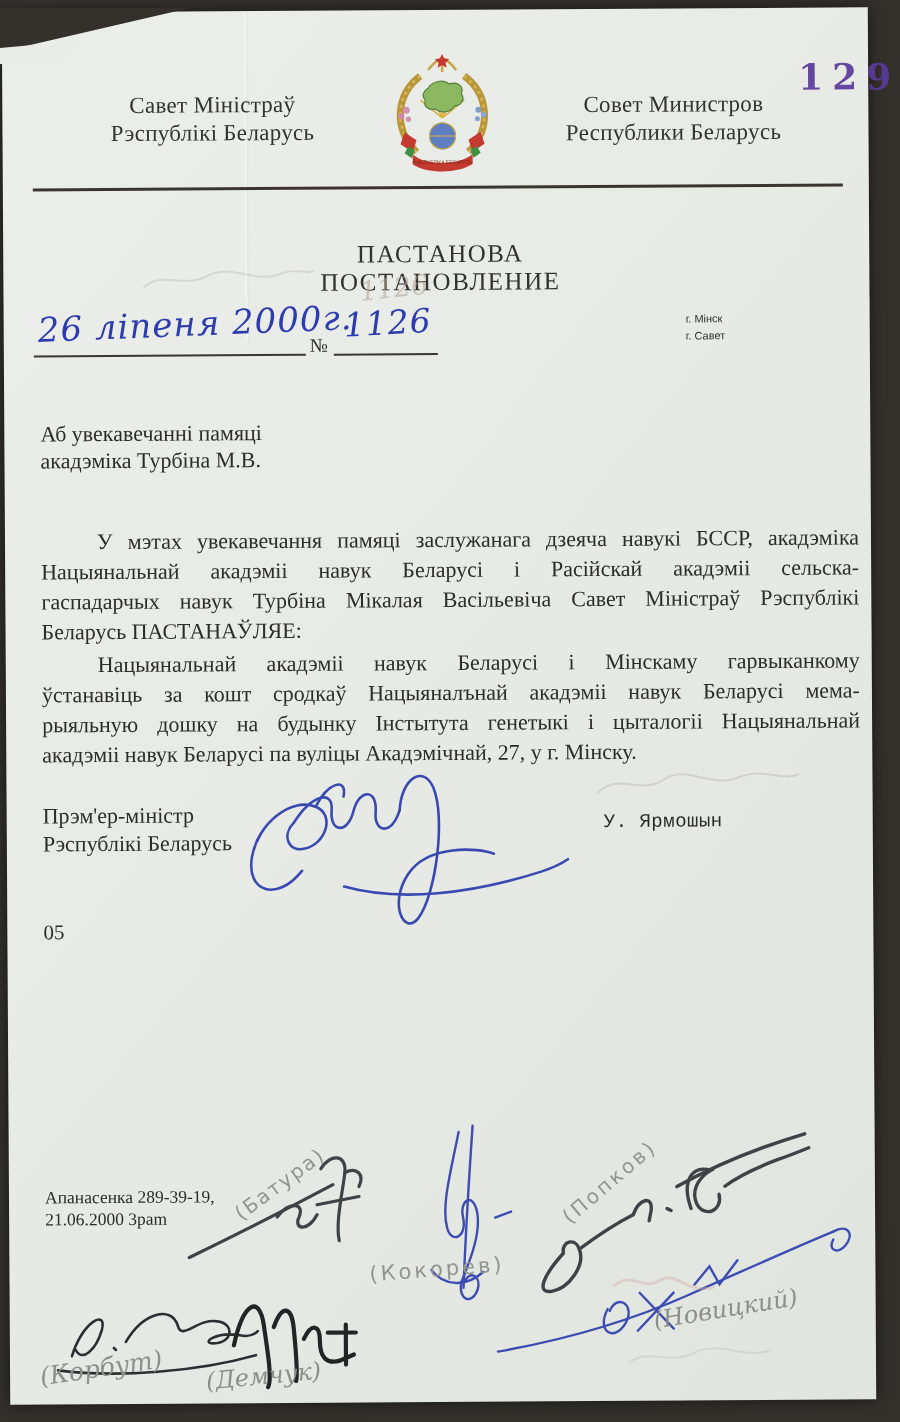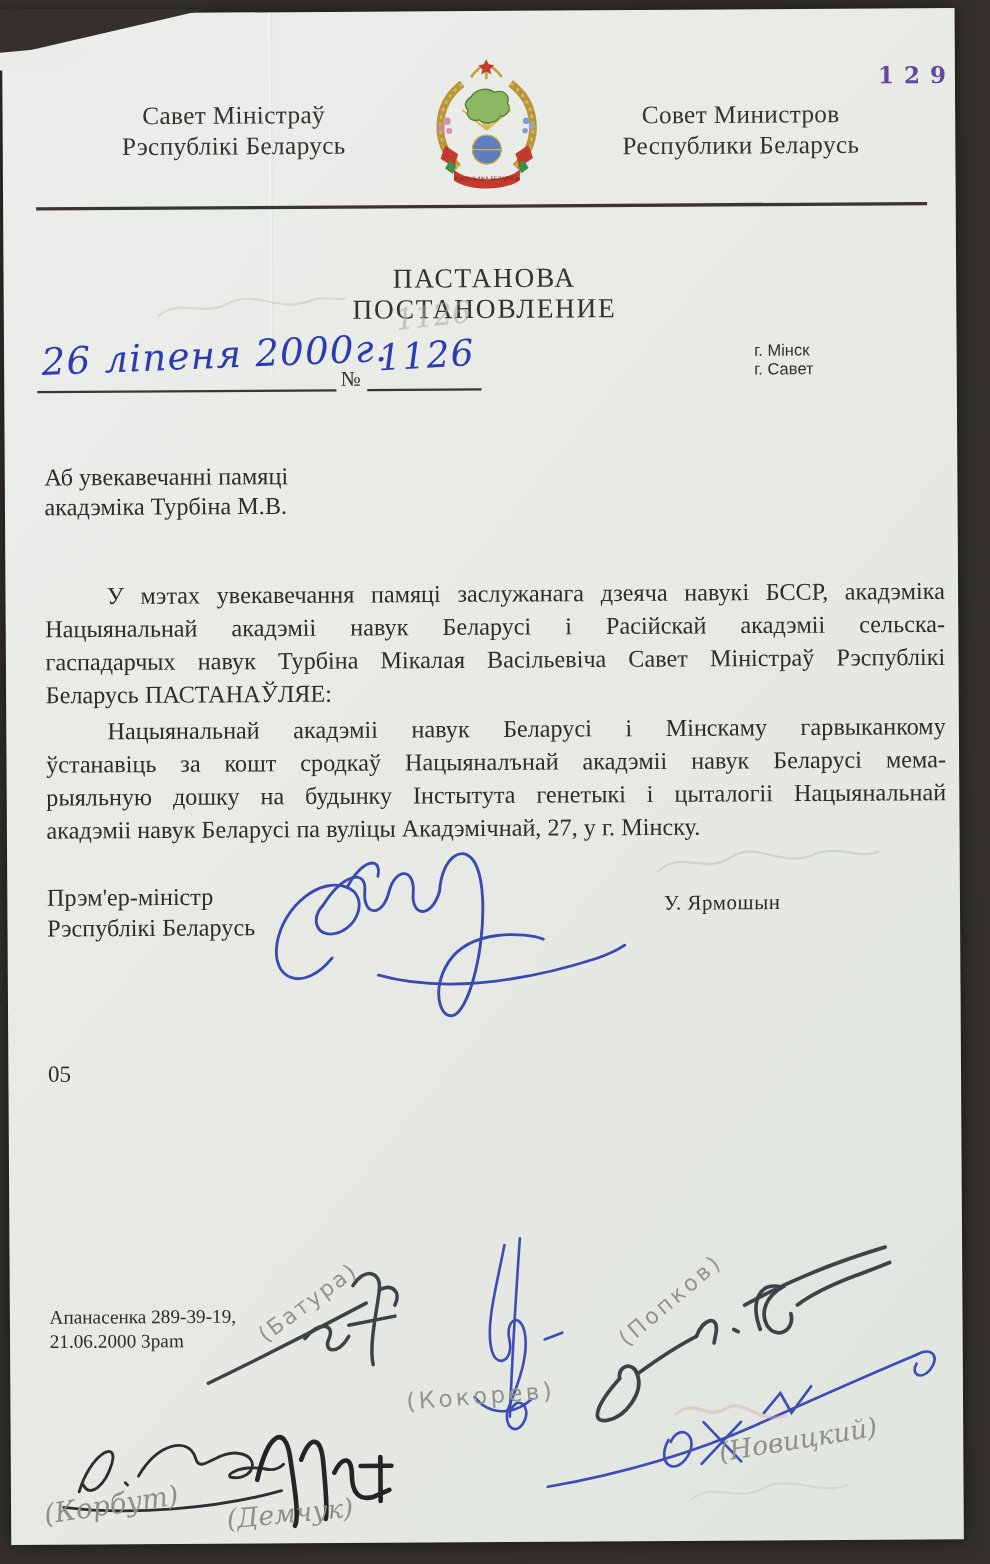--- a/index.html
+++ b/index.html
@@ -13,37 +13,37 @@
   .serif{font-family:"Liberation Serif",serif}
   .paper{
     position:absolute;left:6px;top:10px;width:866px;height:1392px;
     background:linear-gradient(130deg,#ebeeea 0%,#e7eae5 45%,#e1e5e0 100%);
     transform:rotate(-0.35deg);transform-origin:50% 50%;
     box-shadow:0 0 16px rgba(0,0,0,.6);
     color:#2e2d2a;
   }
   .org{font-size:23px;line-height:28px;text-align:center;color:#34332f;letter-spacing:.3px}
   .stamp{
-    font-family:"DejaVu Serif",serif;font-weight:bold;font-size:21px;
+    font-family:"DejaVu Serif",serif;font-weight:bold;font-size:36px;
     color:#5a3a9b;letter-spacing:9px;opacity:.92;text-align:right;
   }
   .rule{position:absolute;height:3px;background:#3c352f}
   .doc-title{font-size:25px;line-height:28px;letter-spacing:1.5px;text-align:center;color:#33322e}
   .hand{
     font-family:"DejaVu Serif",serif;font-style:italic;color:#2c3cae;
     letter-spacing:1px;white-space:nowrap;
   }
   .uline{position:absolute;height:2px;background:#3a3631}
-  .small-city{font-size:15px;line-height:17px;color:#302f2c}
+  .small-city{font-size:11px;line-height:17px;color:#302f2c}
   .subject{font-size:22px;line-height:27px;color:#2d2c29}
   .bodytext{font-size:22px;color:#2d2c29;width:818px}
   .bline{height:30px;line-height:30px;white-space:nowrap}
   .jline{text-align:justify;text-align-last:justify;white-space:normal;overflow:hidden}
   .post{font-size:22px;line-height:28px;color:#2d2c29}
-  .signer{font-family:Liberation Serif, serif;font-size:19px;letter-spacing:.5px;color:#2b2a27}
+  .signer{font-family:Liberation Mono, monospace;font-size:19px;letter-spacing:.5px;color:#2b2a27}
   .codefoot{font-size:21px;color:#2d2c29}
   .executor{font-size:17.5px;line-height:22px;color:#2d2c29}
   .pencil{
     font-family:"DejaVu Sans",sans-serif;color:#93948e;
     white-space:nowrap;transform-origin:left center;
   }
   .pcur{
     font-family:"DejaVu Serif",serif;font-style:italic;color:#8e8f89;
     white-space:nowrap;transform-origin:left center;
   }
@@ -157,21 +157,21 @@
       <path d="M112 134 C 168 150 240 142 310 120 C 322 116 330 112 336 108"></path>
     </g>
   </svg>
 
   <svg class="abs" style="left:585px;top:758px;opacity:.45" width="215" height="36" viewBox="0 0 215 36">
     <path d="M6 26 C 28 4 48 30 74 12 C 98 -2 120 24 150 10 C 172 2 192 16 208 8" fill="none" stroke="#bcb7ad" stroke-width="2"></path>
   </svg>
 
   <div class="abs signer" style="left:597px;top:802px">У. Ярмошын</div>
 
-  <div class="abs codefoot" style="left:36px;top:952px">05</div>
+  <div class="abs codefoot" style="left:36px;top:908px">05</div>
 
   <div class="abs executor" style="left:36px;top:1174px">
     <div>Апанасенка 289-39-19,</div>
     <div>21.06.2000 3pam</div>
   </div>
 
   <svg class="abs" style="left:172px;top:1134px" width="200" height="120" viewBox="0 0 200 120">
     <g fill="none" stroke="#3e4347" stroke-width="3.2" stroke-linecap="round">
       <path d="M8 112 C 50 92 110 62 152 40"></path>
       <path d="M96 72 C 108 56 124 58 118 72 C 112 84 126 88 136 70"></path>

